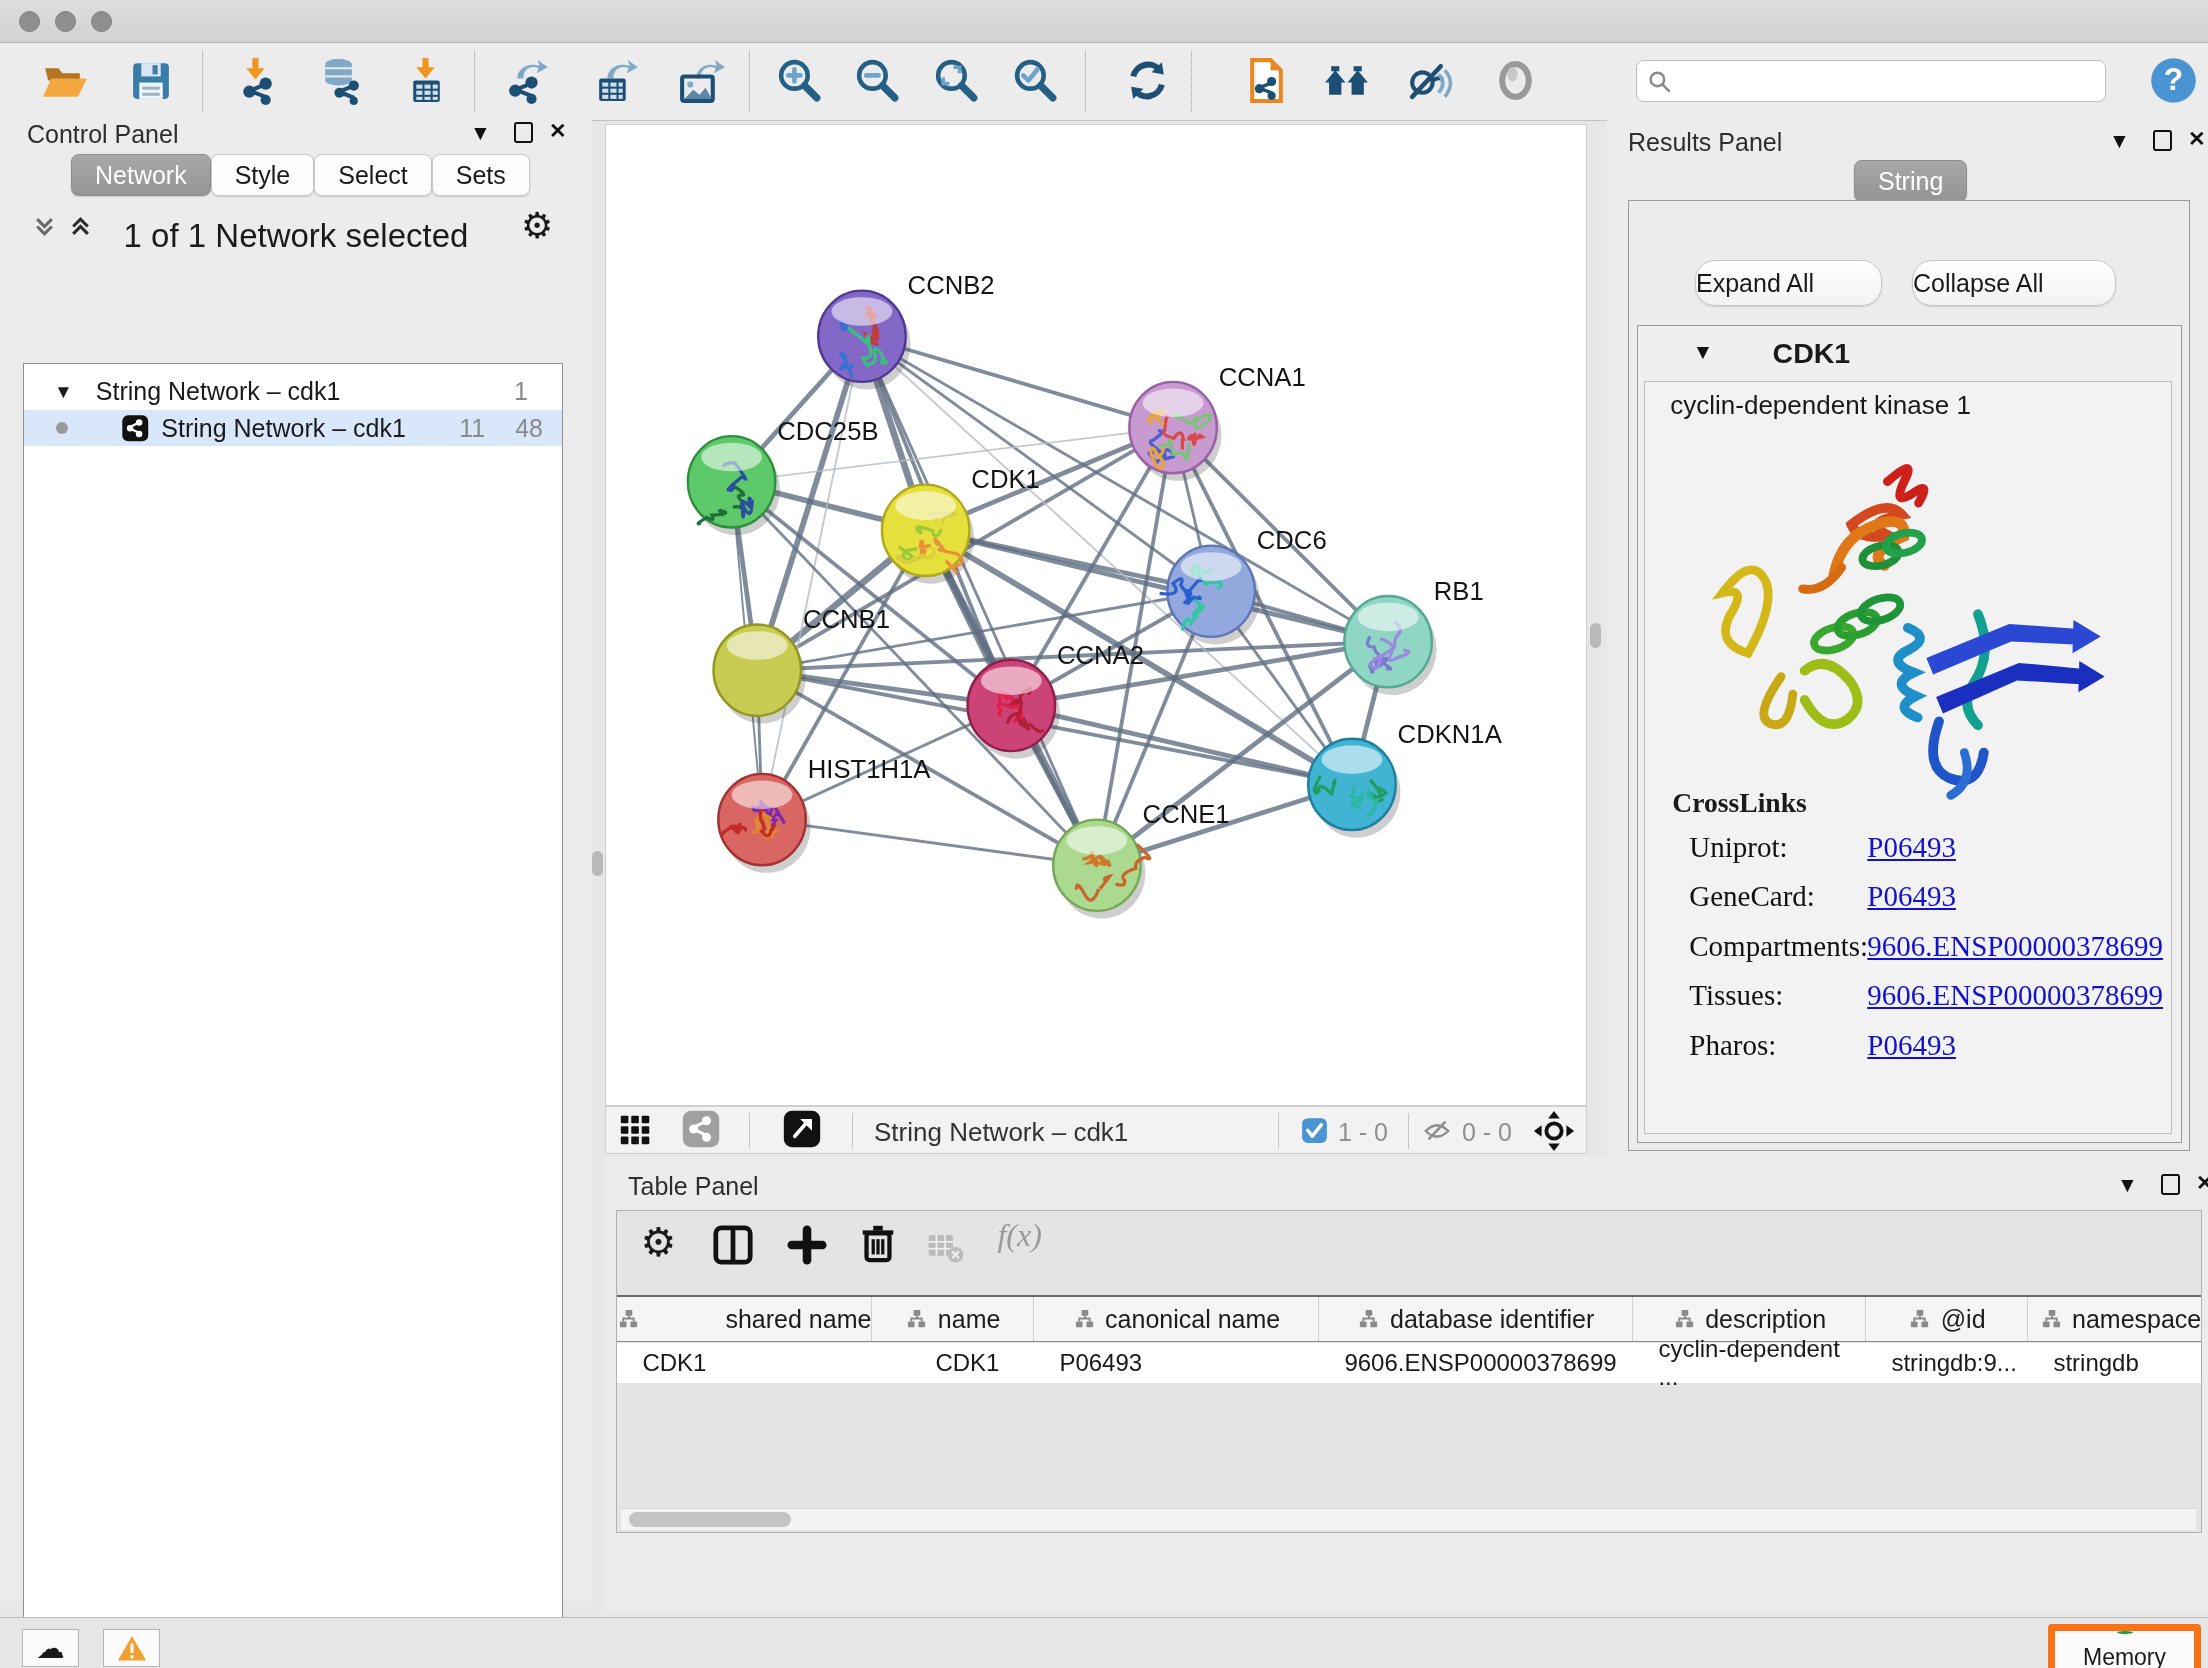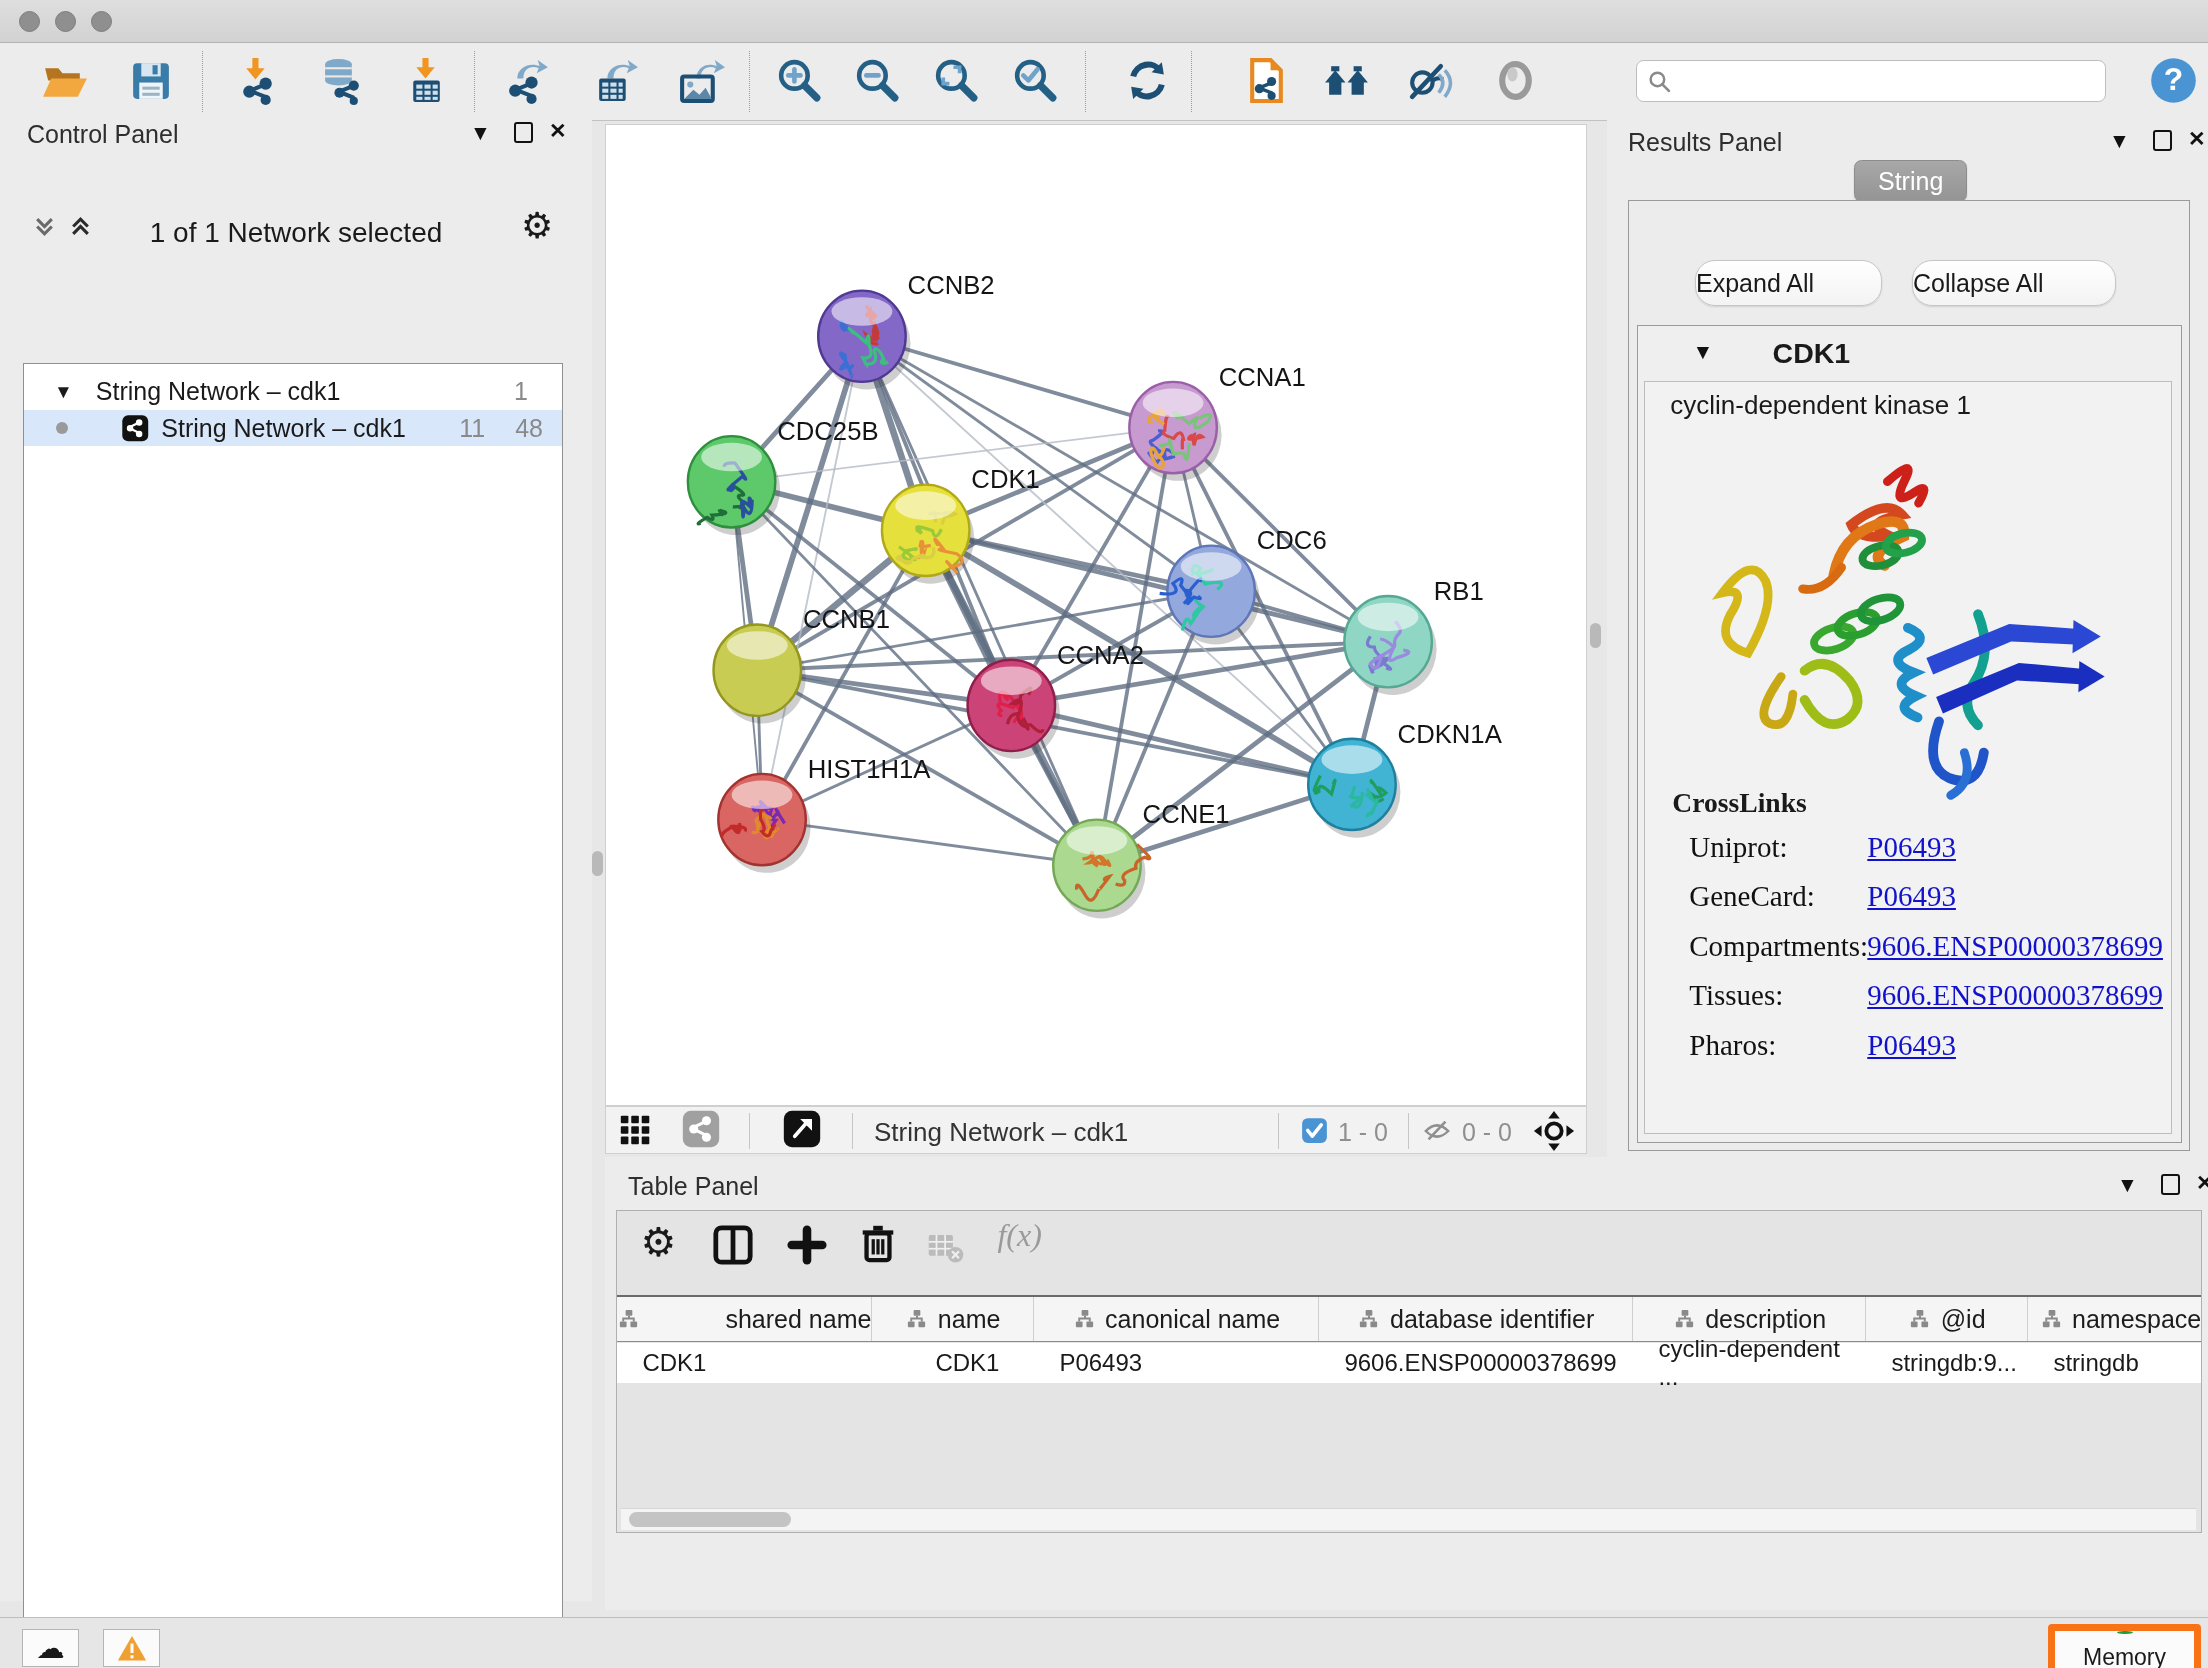--- a/index.html
+++ b/index.html
@@ -299,29 +299,35 @@
           <text x="24" y="33" text-anchor="middle" font-size="30" font-weight="bold" fill="#fff">?</text>
         </svg>
       </span>
   </div>
 
   <div class="abs cpanel">
     <span class="abs ptitle" style="left:27px;top:7.6px">Control Panel</span>
     <span class="abs picon" style="left:470px;top:9.5px">▼</span>
     <span class="abs sqicon" style="left:514px;top:9.5px"></span>
     <span class="abs picon" style="left:549px;top:7.6px;font-weight:bold">✕</span>
+    <div class="abs" style="left:71px;top:42px;display:flex" id="cp-tabs">
+        <div class="tab on">Network</div>
+        <div class="tab">Style</div>
+        <div class="tab">Select</div>
+        <div class="tab">Sets</div>
+      </div>
     <span class="abs" style="left:32px;top:101px"><svg width="25" height="27" viewBox="0 0 24 24" fill="none" stroke="#6a6a6a" stroke-width="3">
           <polyline points="5,5 12,12 19,5"></polyline>
           <polyline points="5,12 12,19 19,12"></polyline>
         </svg></span>
     <span class="abs" style="left:68px;top:101px"><svg width="25" height="27" viewBox="0 0 24 24" fill="none" stroke="#2a2a2a" stroke-width="3">
           <polyline points="5,19 12,12 19,19"></polyline>
           <polyline points="5,12 12,5 19,12"></polyline>
         </svg></span>
-    <span class="abs" style="left:0;width:592px;top:105px;text-align:center;font-size:28px">1 of 1 Network selected</span>
+    <span class="abs" style="left:0;width:592px;top:105px;text-align:center;font-size:33px">1 of 1 Network selected</span>
     <span class="abs" style="left:521px;top:93px;font-size:36px">⚙</span>
     <div class="abs cp-box" id="net-tree">
         <div class="treerow" style="top: 9.5px;">
           <span style="margin-left:30px;font-size:19px">▼</span>
           <span style="margin-left:23px">String Network – cdk1</span>
           <span class="cnt" style="margin-left:auto;margin-right:34px">1</span>
         </div>
         <div class="treerow" style="top: 46px; background: rgb(217, 231, 250);">
           <span style="margin-left:32px;width:12.4px;height:12.4px;border-radius:50%;background:#9a9a9a"></span>
           <svg width="28.5" height="28.5" viewBox="0 0 44 44" style="margin-left:53px">

